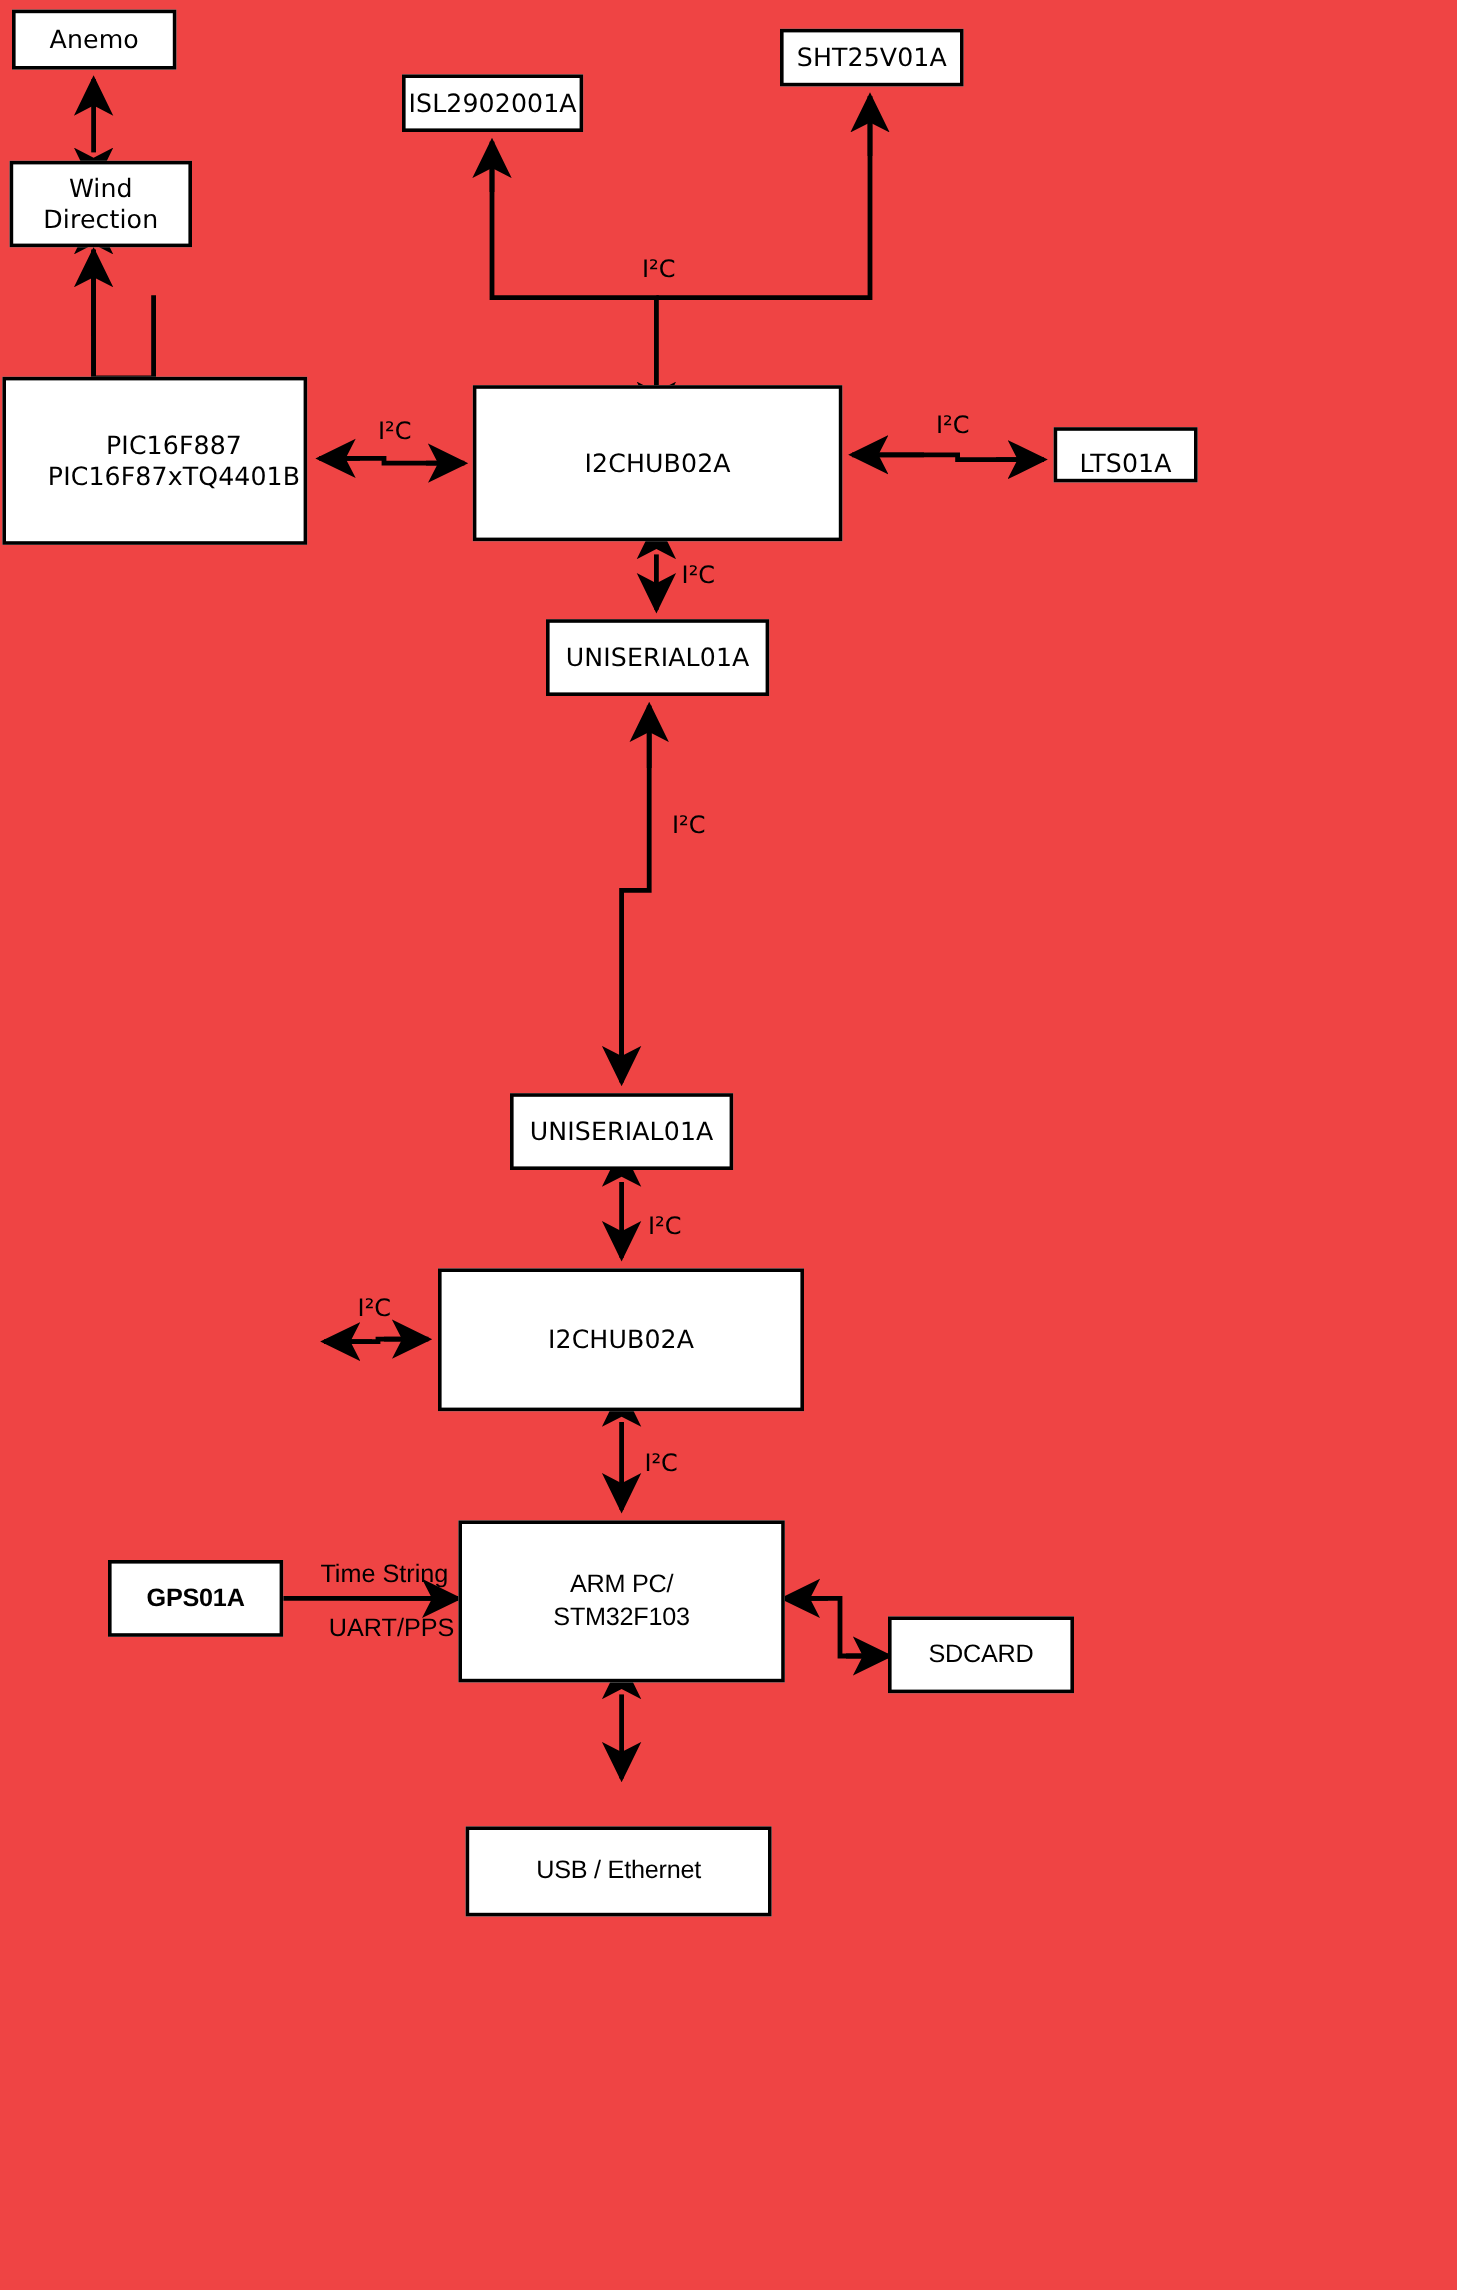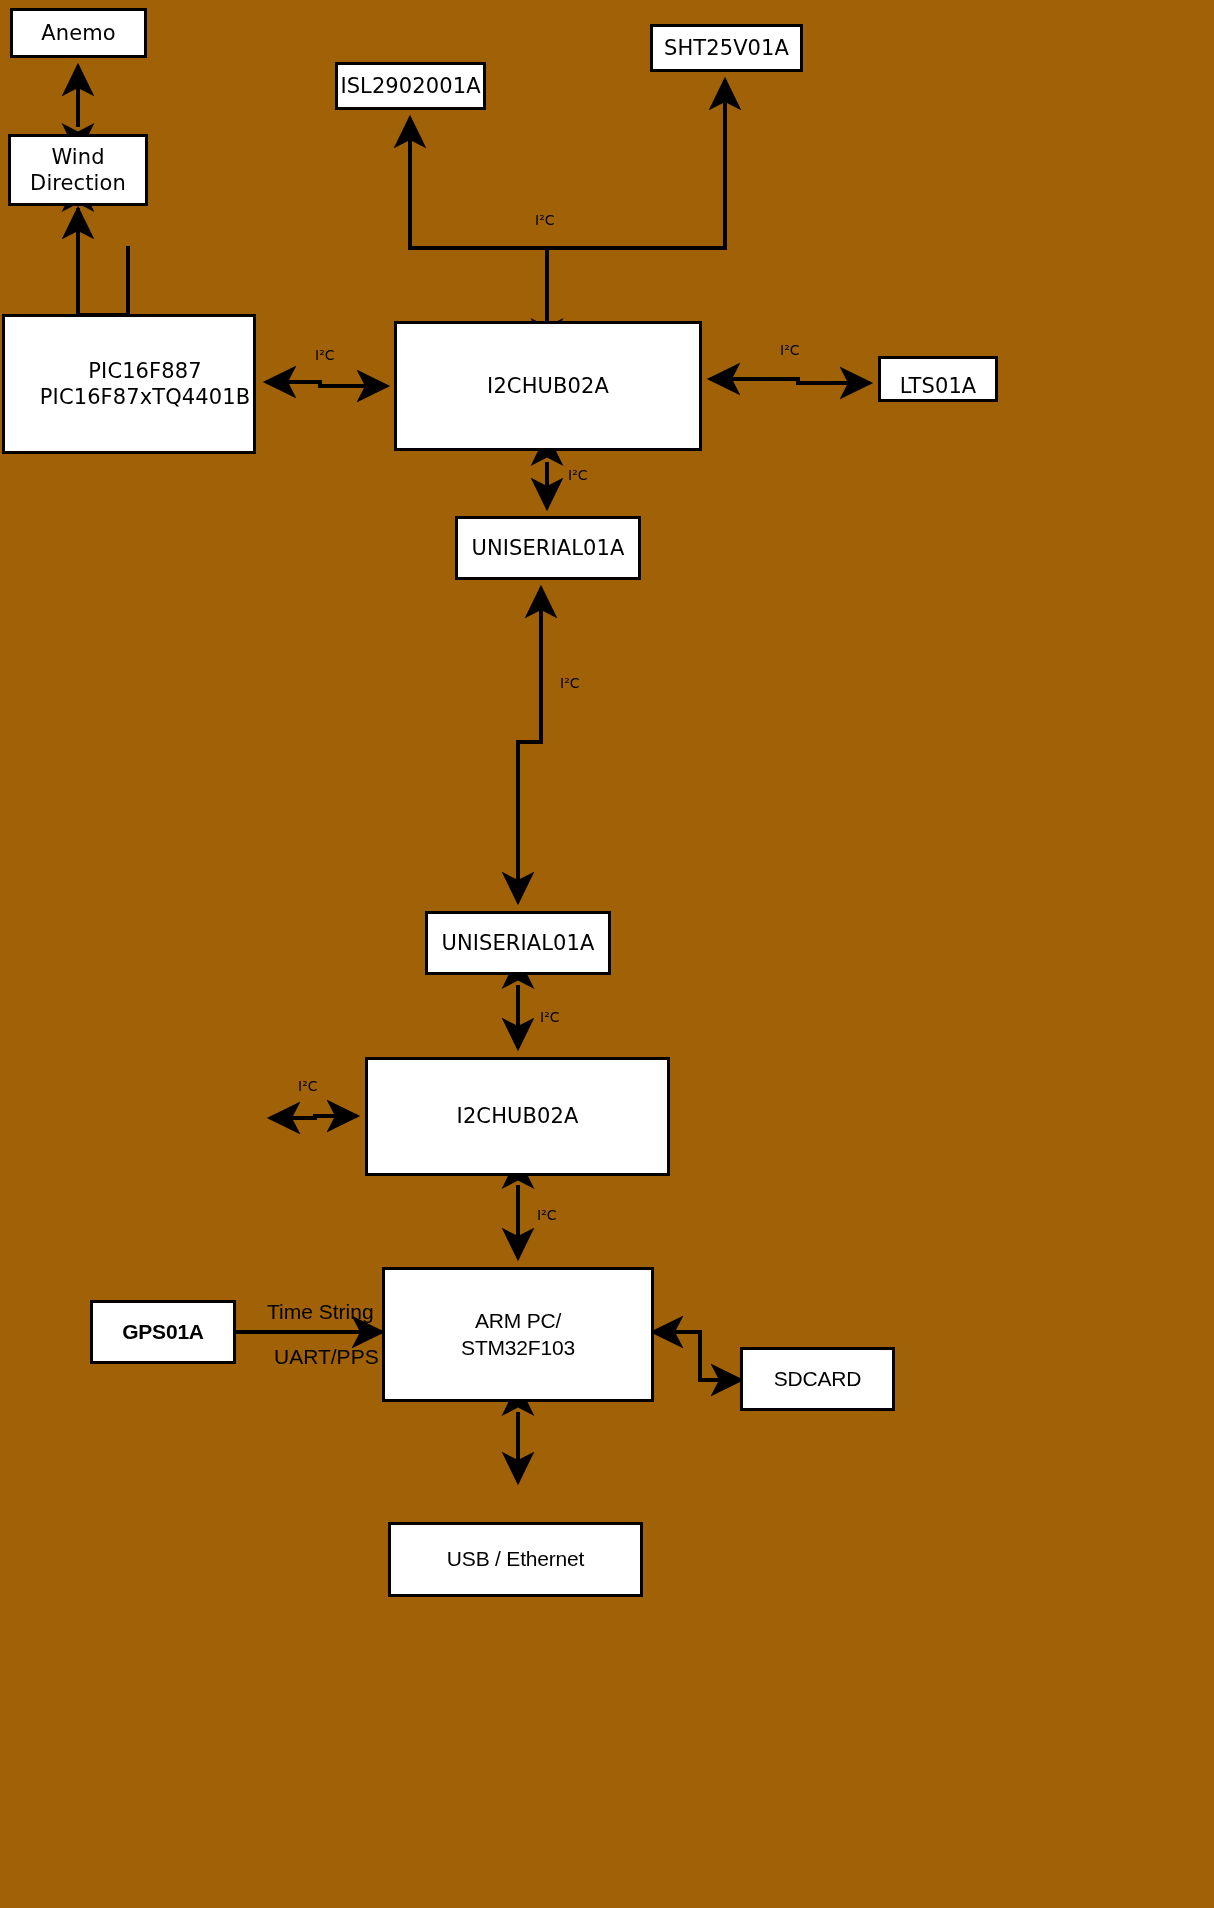--- a/index.html
+++ b/index.html
@@ -5,21 +5,21 @@
 <style>
   html,body{margin:0;padding:0;background:#ffffff;}
   body{
     font-family:"DejaVu Sans", sans-serif;
     color:#000000;
   }
   #canvas{
     position:relative;
     width:1214px;
     height:1908px;
-    background:#a16207;
+    background:#ef4444;
     overflow:hidden;
   }
   #wires{
     position:absolute;
     left:0; top:0;
     width:1214px; height:1908px;
     pointer-events:none;
   }
   .node{
     position:absolute;
@@ -32,21 +32,21 @@
     text-align:center;
     line-height:1.25;
     font-size:21px;
     letter-spacing:0.1px;
     z-index:3;
   }
   .node .lbl{white-space:pre-line;display:block;padding:0 4px;}
   .node.narrowfont{font-family:"Liberation Sans", sans-serif;letter-spacing:-0.2px;}
   .edge-label{
     position:absolute;
-    font-size:14px;
+    font-size:20px;
     color:#000000;
     white-space:nowrap;
     z-index:4;
     background:transparent;
   }
   .edge-label.narrowfont{font-family:"Liberation Sans", sans-serif;margin-left:11px;}
 </style>
 </head>
 <body>
 
@@ -104,21 +104,21 @@
       <line x1="705" y1="1380" x2="741" y2="1380" marker-end="url(#ah)"></line>
 
       <line x1="518" y1="1412" x2="518" y2="1482" marker-end="url(#ah)" marker-start="url(#ah-start)"></line>
     </g>
   </svg>
 
   <div class="node" style="left:10px;top:8px;width:137px;height:50px;">
     <span class="lbl">Anemo</span>
   </div>
 
-  <div class="node" style="left:8px;top:134px;width:140px;height:72px;">
+  <div class="node" style="left:8px;top:134px;width:152px;height:72px;">
     <span class="lbl">Wind
 Direction</span>
   </div>
 
   <div class="node" style="left:2px;top:314px;width:254px;height:140px;padding-left:32px;">
     <span class="lbl">PIC16F887
 PIC16F87xTQ4401B</span>
   </div>
 
   <div class="node" style="left:335px;top:62px;width:151px;height:48px;justify-content:center;">

